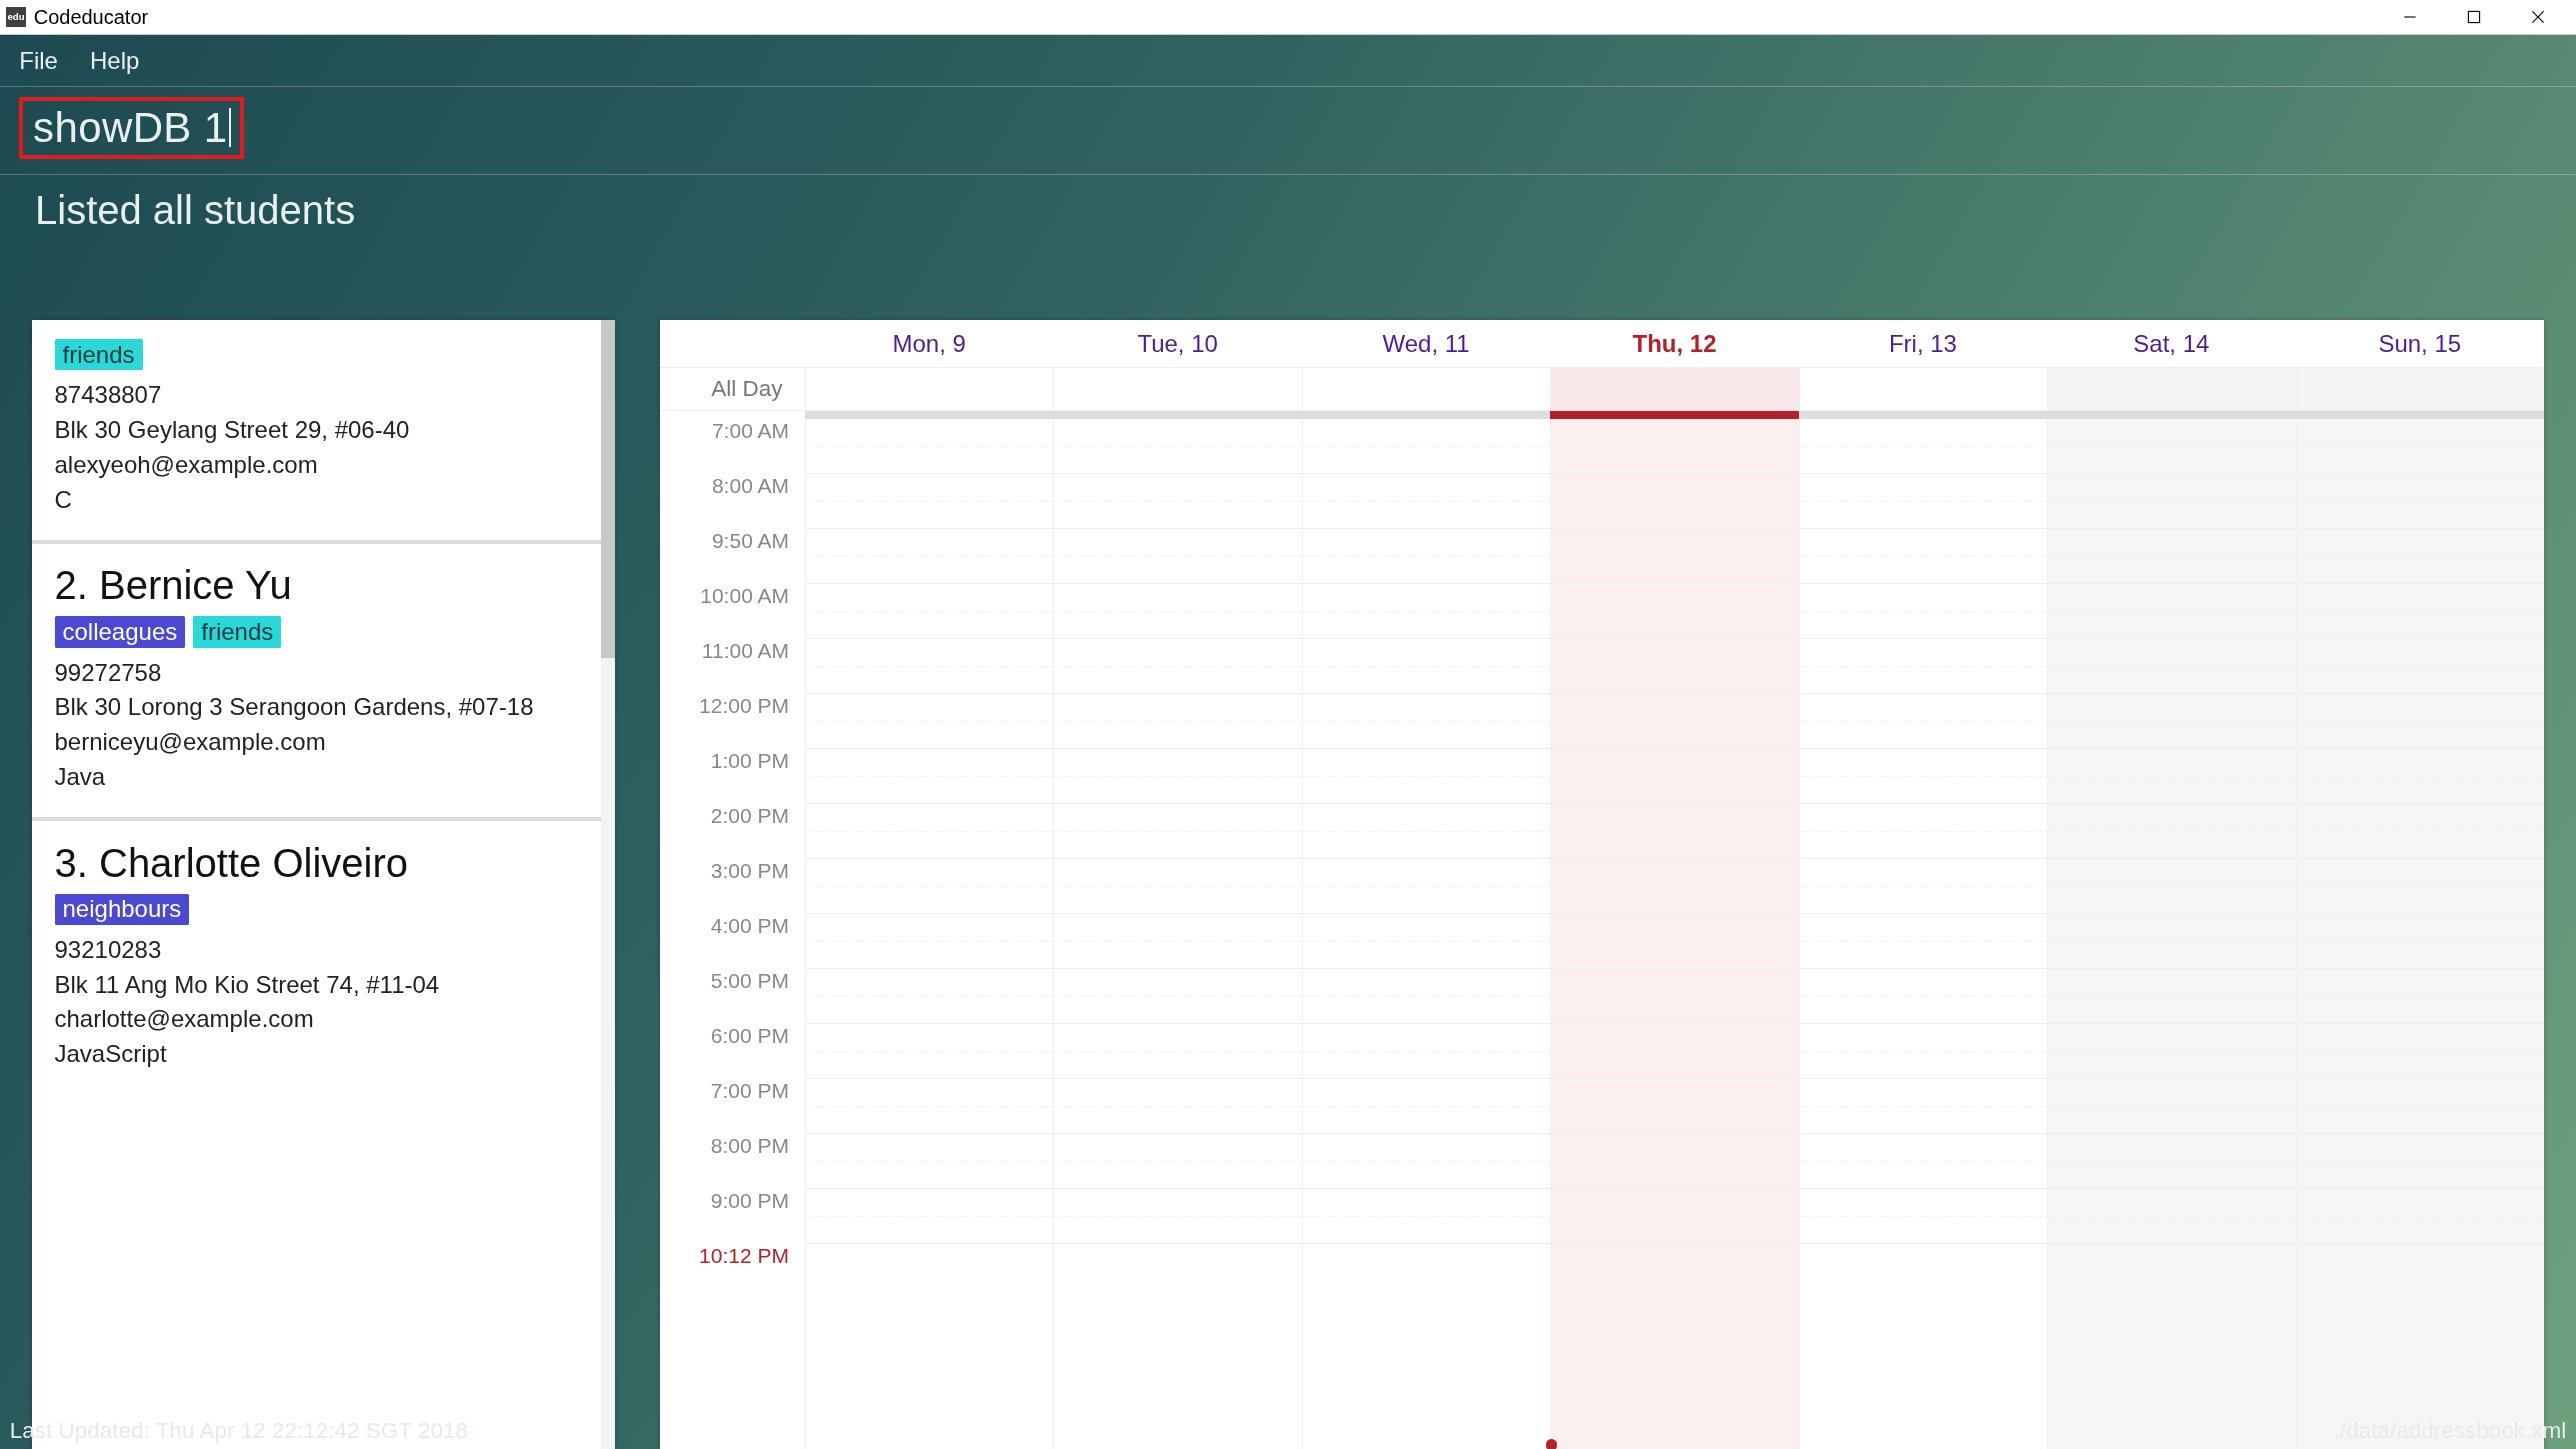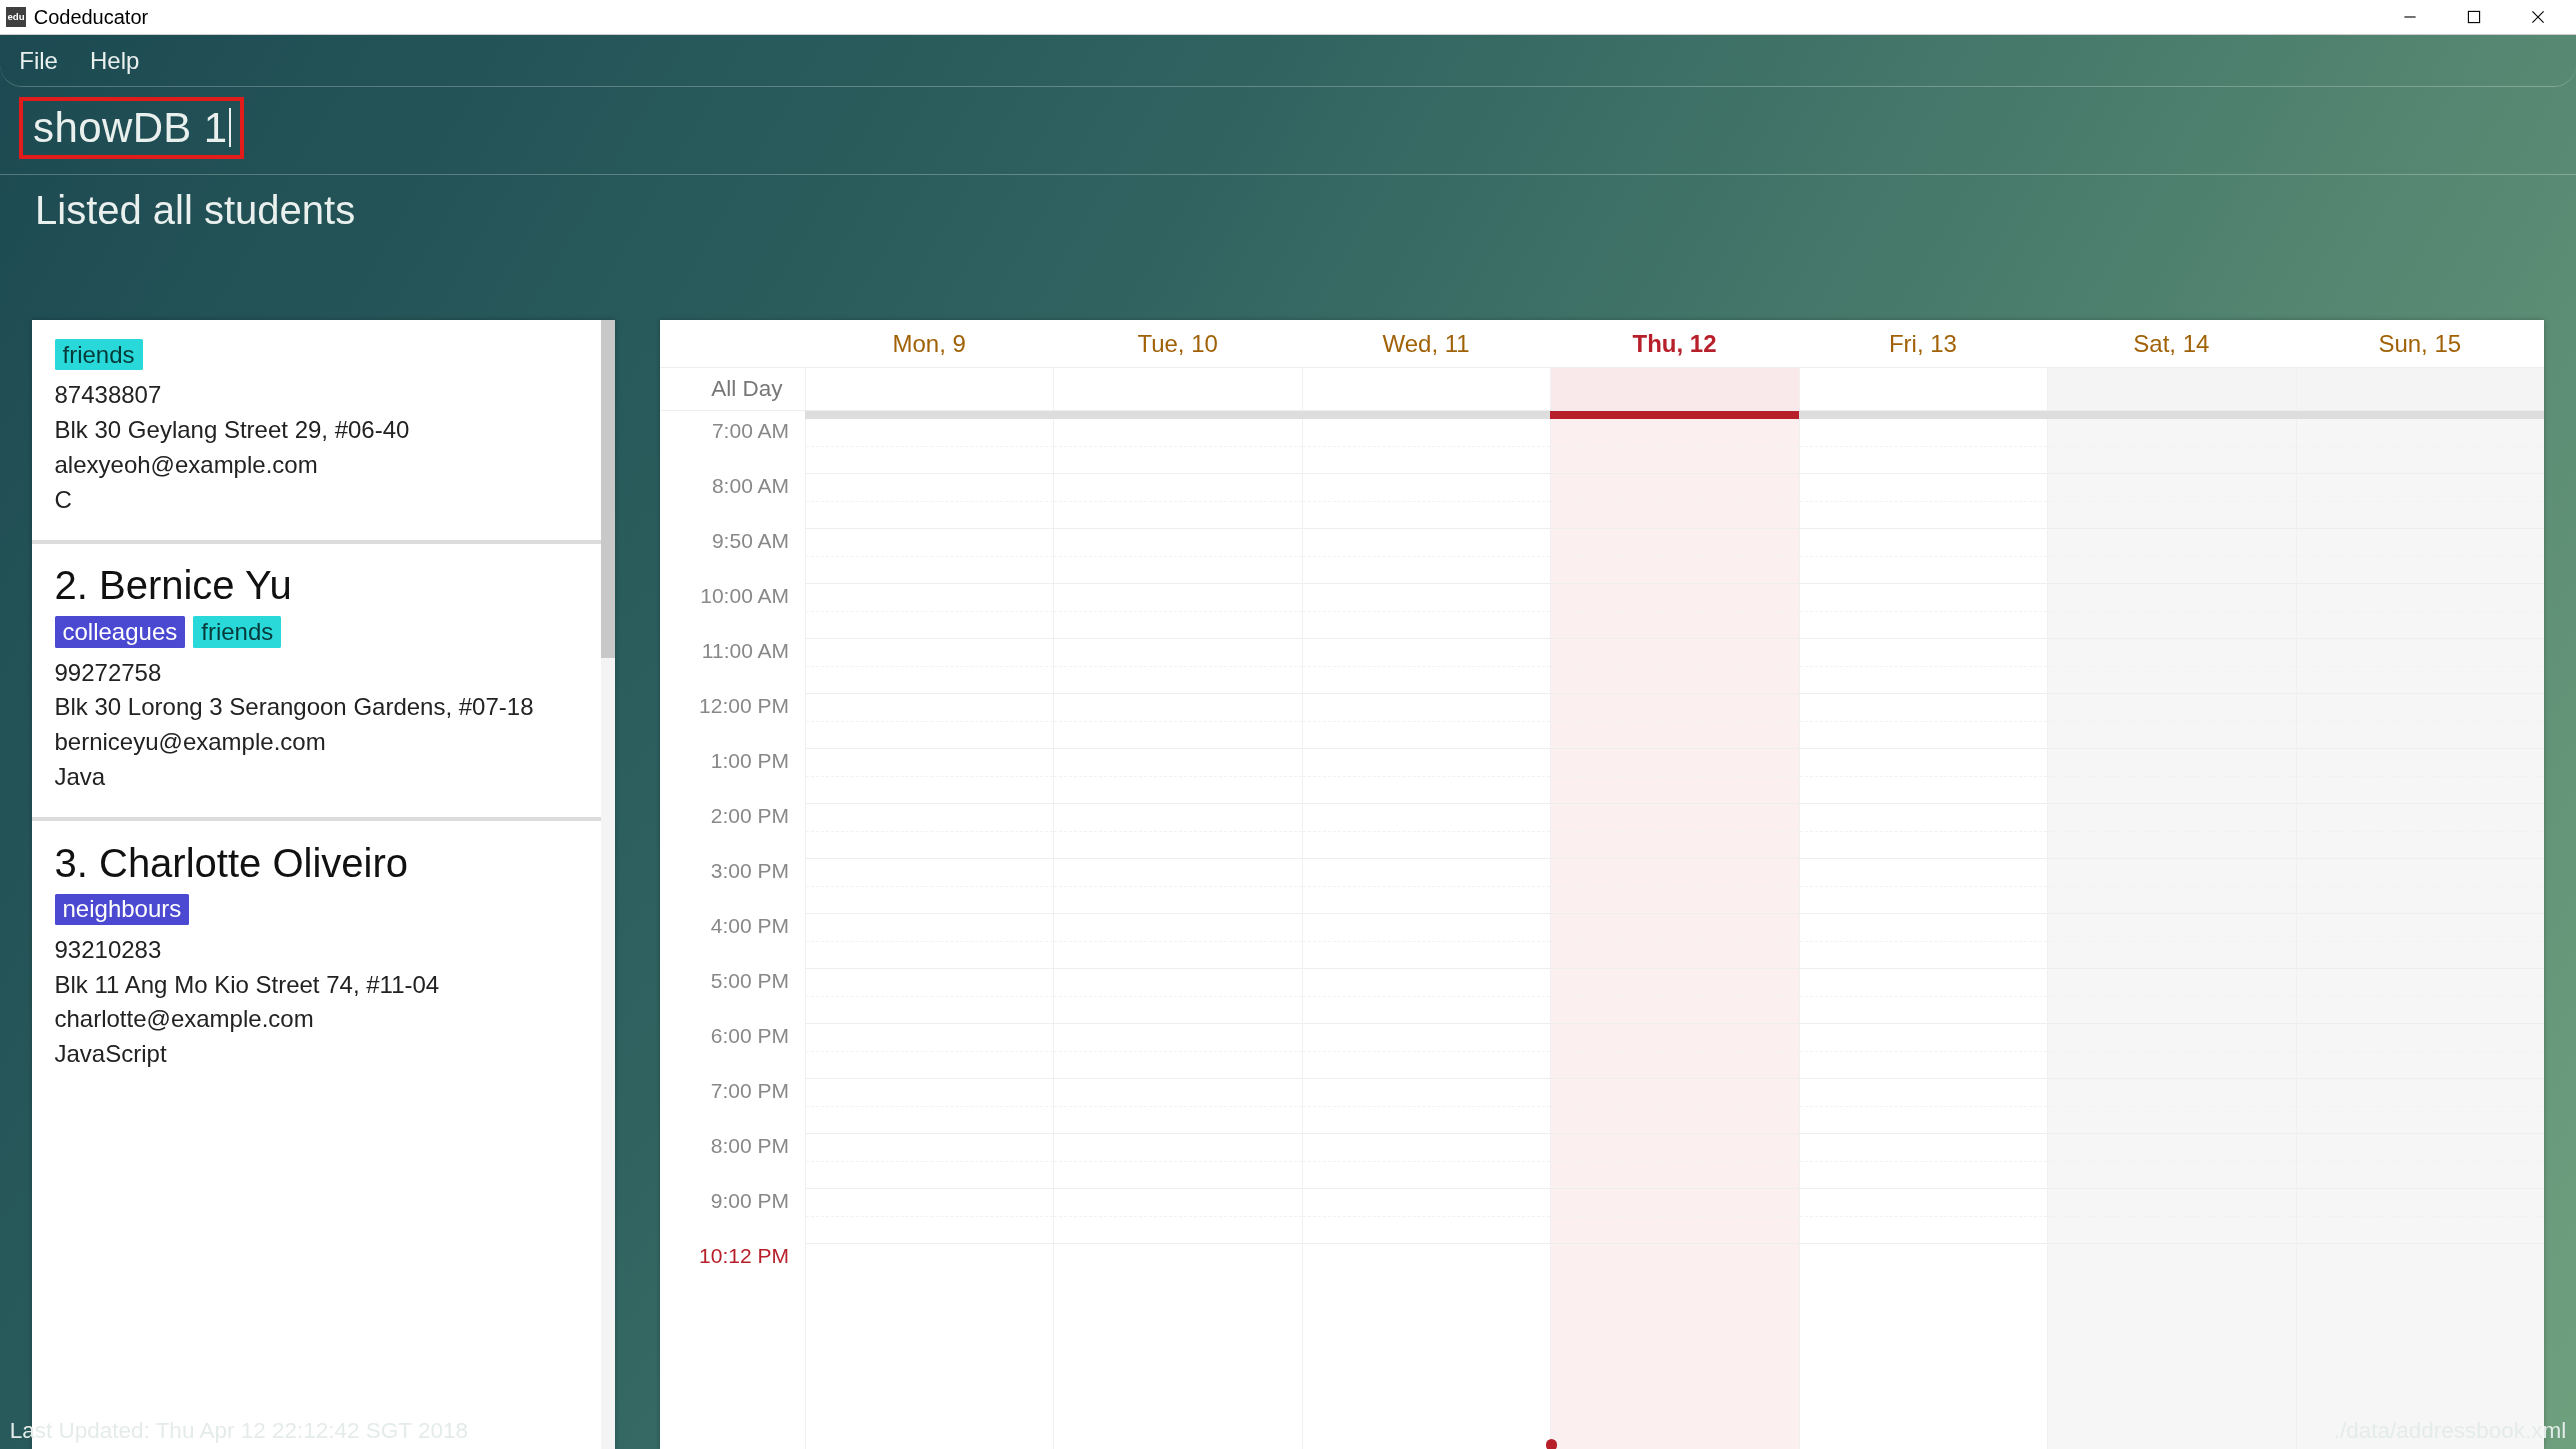--- a/index.html
+++ b/index.html
@@ -21,21 +21,20 @@
   .app-area {
     flex: 1; display: flex; flex-direction: column;
     background: linear-gradient(120deg, #1d4a52 0%, #2e615f 35%, #6fa07e 100%);
     position: relative;
   }
 
   
   .menu-bar {
     height: 52px; display: flex; align-items: center; padding: 0 19.3px;
     border-bottom: 0.8px solid rgba(255,255,255,0.25);
-    border-radius: 22px;
   }
   .menu-item { color: #e9f0ee; font-size: 24px; margin-right: 32px; }
 
   
   .command-row {
     display: flex; padding: 9.7px 19.3px 14.5px 19.3px;
     border-bottom: 0.8px solid rgba(255,255,255,0.25);
   }
   .command-box {
     border: 4px solid #e21b1b; padding: 3.2px 9.7px 3.2px 9.7px;
@@ -76,21 +75,21 @@
   .tag { padding: 1.6px 8px; font-size: 24px; color: #fff; border-radius: 1.6px; }
   .card-line { font-size: 24px; color: #222; line-height: 1.45; }
 
   
   .calendar-panel {
     flex: 1; background: #fff; box-shadow: 0 0 4.8px rgba(0,0,0,0.25);
     display: flex; flex-direction: column; overflow: hidden;
   }
   .cal-header { display: flex; border-bottom: 0.8px solid #eee; }
   .time-gutter-head { width: 145px; flex: 0 0 145px; }
-  .day-head { flex: 1; text-align: center; padding: 9.7px 0; font-size: 24px; color: #a16207; }
+  .day-head { flex: 1; text-align: center; padding: 9.7px 0; font-size: 24px; color: #4c1d95; }
   .day-head.today { color: #b7202a; font-weight: 600; }
 
   .allday-row { display: flex; align-items: center; height: 43px; border-bottom: 0.8px solid #eee; }
   .allday-label { width: 145px; flex: 0 0 145px; text-align: right; padding-right: 22.5px; font-size: 22.5px; color: #777; }
   .allday-cell { flex: 1; height: 100%; border-left: 0.8px solid #f0f0f0; background: #fff; }
   .allday-cell.today { background: #f9e9ea; }
   .allday-cell.weekend { background: #f4f4f4; }
 
   .today-line { display: flex; height: 8px; }
   .today-line .g { width: 145px; flex: 0 0 145px; }

